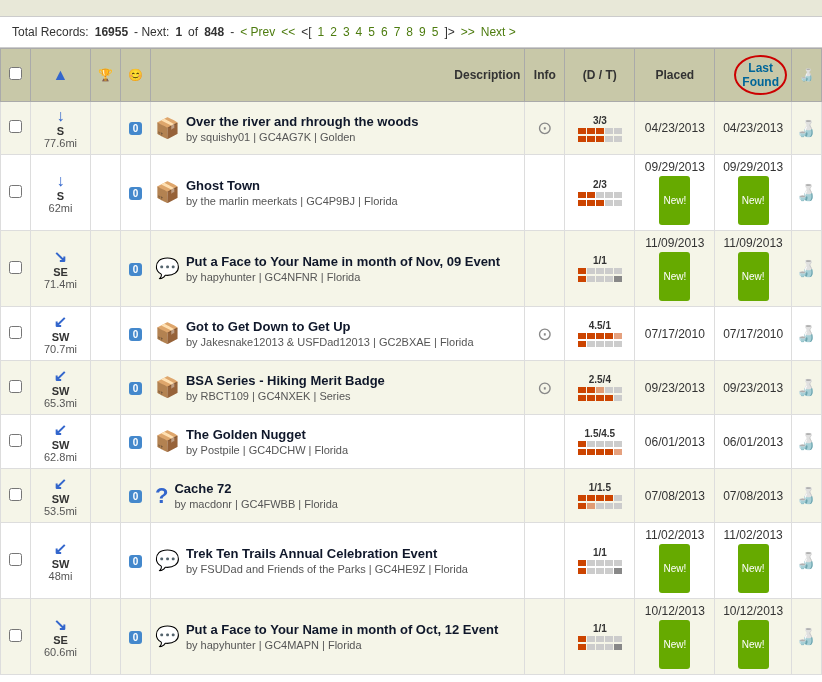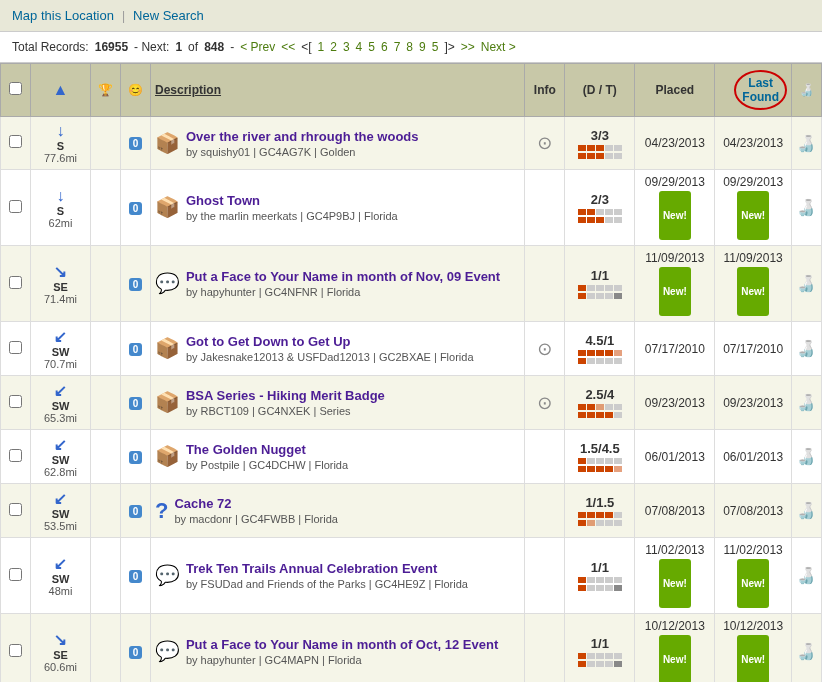--- a/index.html
+++ b/index.html
@@ -73,63 +73,58 @@
       background: #4488cc;
       color: white;
       font-size: 10px;
       font-weight: bold;
       border-radius: 3px;
       padding: 1px 4px;
       display: inline-block;
     }
 
     
-    .desc-cell a { color: #4c1d95; text-decoration: none; font-size: 13px; font-weight: bold; }
+    .desc-cell a { color: #0f172a; text-decoration: none; font-size: 13px; font-weight: bold; }
     .desc-sub { font-size: 11px; color: #555; margin-top: 2px; }
 
     
     .info-cell { text-align: center; }
 
     
     .dt-cell { text-align: center; font-size: 11px; }
-    .dt-val { font-size: 13px; font-weight: bold; }
+    .dt-val { font-size: 10px; font-weight: bold; }
     .rating-bar { display: flex; gap: 1px; margin-top: 2px; justify-content: center; }
     .rb-full { width: 8px; height: 6px; background: #cc4400; }
     .rb-half { width: 8px; height: 6px; background: #cc4400; opacity: 0.5; }
     .rb-empty { width: 8px; height: 6px; background: #ccc; }
     .rb-x { width: 8px; height: 6px; background: #888; }
 
     
     .placed-cell { text-align: center; font-size: 12px; }
     .new-badge {
       background: #66aa00;
       color: white;
       font-size: 10px;
-      font-weight: bold;
+      font-weight: normal;
       border-radius: 3px;
       padding: 19px 4px;
       display: inline-block;
       margin-top: 2px;
     }
 
     
     .bottle-icon { text-align: center; color: #558855; font-size: 16px; }
 
     
     input[type=checkbox] { cursor: pointer; }
   </style>
 </head>
 <body>
 
 <div class="top-bar">
-  <div class="top-bar-right">
-    <a href="#">Map this Location</a>
-    <span class="separator">|</span>
-    <a href="#">New Search</a>
-  </div>
 </div>
 
 <div class="pagination-bar">
   <span>Total Records:</span>
   <span class="bold">16955</span>
   <span>- Next:</span>
   <span class="bold">1</span>
   <span>of</span>
   <span class="bold">848</span>
   <span>-</span>
@@ -155,21 +150,21 @@
   <thead>
     <tr>
       <th style="width:30px;">
         <input type="checkbox" style="">
       </th>
       <th style="width:60px;">
         <span style="color:#3366cc; font-size:16px;">▲</span>
       </th>
       <th style="width:30px;">🏆</th>
       <th style="width:30px;">😊</th>
-      <th style="text-align:left; text-decoration:underline;">Description</th>
+      <th style="text-align:right; ">Description</th>
       <th style="width:40px;">Info</th>
       <th style="width:70px;">(D / T)</th>
       <th style="width:80px;">Placed</th>
       <th style="width:70px;">
         <span class="th-last-found">Last<br>Found</span>
       </th>
       <th style="width:30px;">🍶</th>
     </tr>
   </thead>
   <tbody id="table-body">

